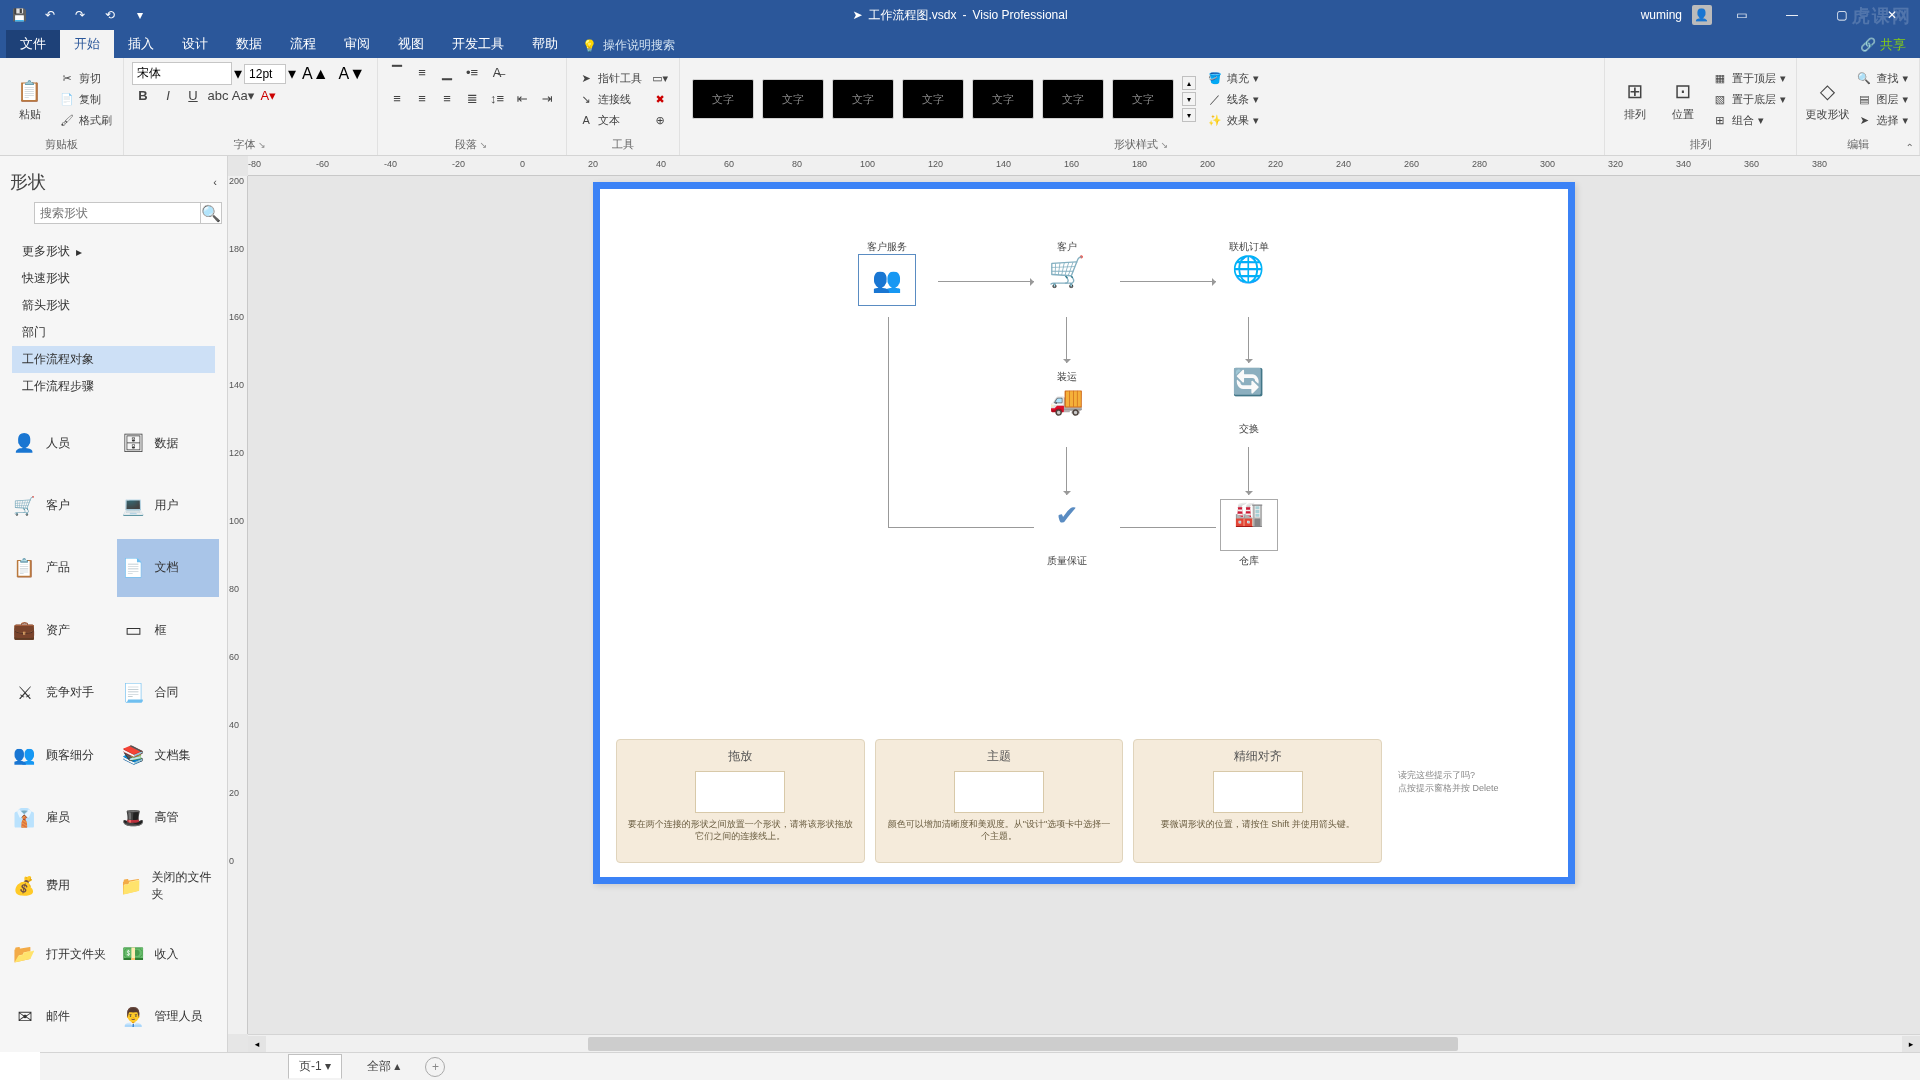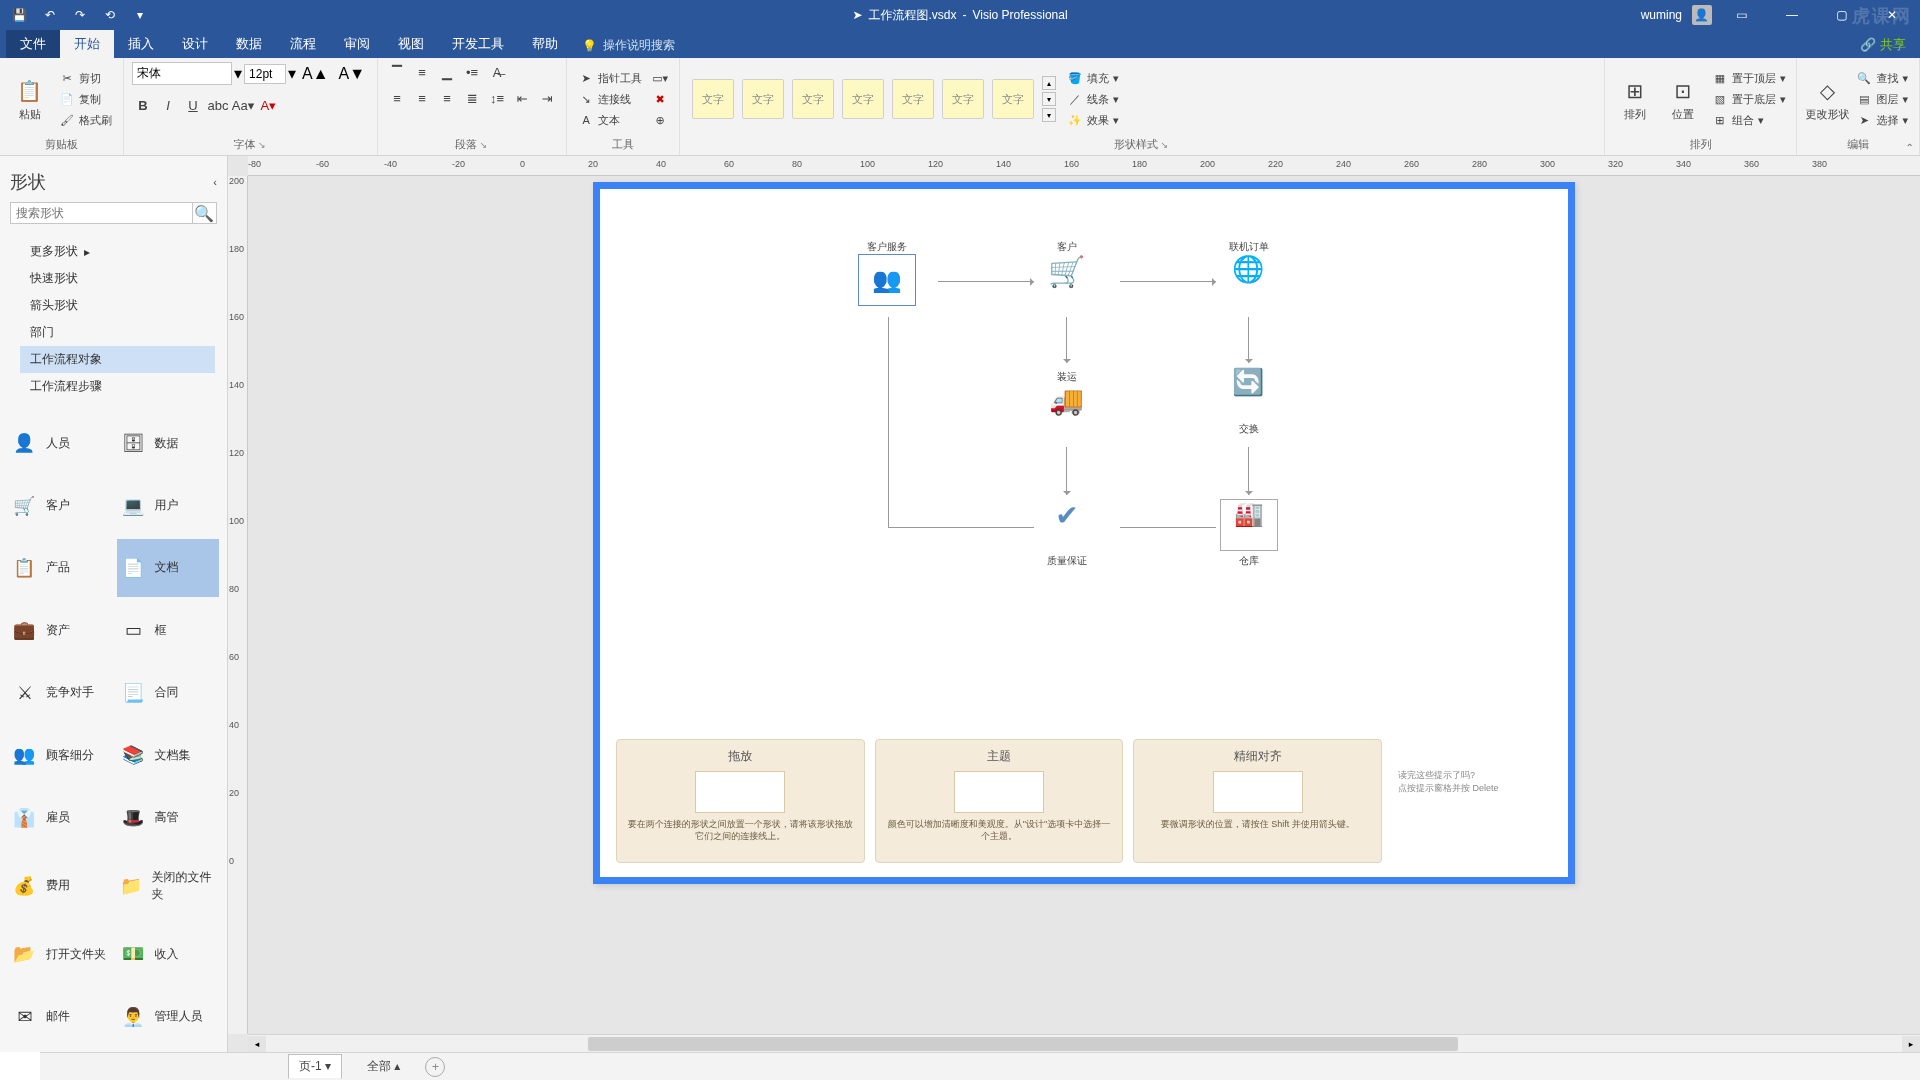--- a/index.html
+++ b/index.html
@@ -32,33 +32,33 @@
 .gcol { display: flex; flex-direction: column; gap: 3px; justify-content: center; }
 .gbtn { display: flex; align-items: center; gap: 4px; font-size: 11px; color: #444; padding: 1px 3px; }
 .gbtn .ic { width: 16px; height: 16px; display: inline-flex; align-items: center; justify-content: center; }
 .fontbox { display: flex; align-items: center; gap: 2px; }
 .fontbox select, .fontbox .sel { border: 1px solid #c6c6c6; background: #fff; font-size: 12px; padding: 2px 4px; }
 .fontname { width: 100px; }
 .fontsize { width: 42px; }
 .btnrow { display: flex; gap: 3px; }
 .btnrow span { width: 22px; height: 20px; display: inline-flex; align-items: center; justify-content: center; font-size: 13px; color: #444; }
 .style-gallery { display: flex; gap: 8px; align-items: center; padding: 4px; }
-.style-swatch { width: 42px; height: 40px; background: #fef9c3; border: 1px solid #d0d0d0; display: flex; align-items: center; justify-content: center; font-size: 11px; color: #888; border-radius: 2px; }
+.style-swatch { width: 62px; height: 40px; background: #000000; border: 1px solid #d0d0d0; display: flex; align-items: center; justify-content: center; font-size: 11px; color: #888; border-radius: 2px; }
 .style-scroll { display: flex; flex-direction: column; gap: 2px; }
 .style-scroll span { width: 14px; height: 14px; border: 1px solid #c0c0c0; display: flex; align-items: center; justify-content: center; font-size: 8px; }
 .glauncher { font-size: 9px; color: #888; align-self: flex-end; padding-right: 2px; }
 
 
 .mainarea { display: flex; height: calc(1080px - 30px - 28px - 98px - 28px); }
 .shapes-pane { width: 228px; background: #f6f6f6; border-right: 1px solid #d4d4d4; padding: 8px 0 0 0; display: flex; flex-direction: column; }
 .shapes-pane h2 { font-size: 18px; font-weight: 400; color: #444; padding: 6px 10px 8px 10px; display: flex; justify-content: space-between; align-items: center; }
-.shapes-pane .searchwrap { padding: 0 10px 6px 10px; display: flex; }
+.shapes-pane .searchwrap { padding: 0 10px 6px 10px; display: flex; margin-left: 24px; }
 .shapes-pane .searchwrap input { flex: 1; border: 1px solid #c6c6c6; padding: 3px 5px; font-size: 12px; }
 .shapes-pane .searchwrap .sbtn { width: 24px; border: 1px solid #c6c6c6; border-left: none; display: flex; align-items: center; justify-content: center; background: #fdfdfd; }
-.shape-cats { padding: 8px 12px; margin-left: 8px; }
+.shape-cats { padding: 8px 12px; }
 .shape-cat { padding: 5px 10px; font-size: 12px; color: #333; display: flex; align-items: center; gap: 6px; }
 .shape-cat.sel { background: #cde0f6; }
 .shape-grid { display: grid; grid-template-columns: 1fr 1fr; gap: 4px 6px; padding: 6px 8px; overflow-y: auto; flex: 1; }
 .shape-item { display: flex; align-items: center; gap: 8px; padding: 8px 4px; font-size: 12px; color: #333; }
 .shape-item .sic { width: 26px; height: 22px; display: flex; align-items: center; justify-content: center; font-size: 18px; }
 .shape-item.sel { background: #a9c5e8; }
 
 
 .canvas-wrap { flex: 1; display: flex; flex-direction: column; background: #e6e6e6; position: relative; }
 .ruler-h { height: 20px; background: #f0f0f0; border-bottom: 1px solid #c8c8c8; margin-left: 20px; position: relative; font-size: 9px; color: #555; }
@@ -165,21 +165,21 @@
         <div class="gbtn">
             <span class="ic">🖌</span>
             <span>格式刷</span>
           </div>
       </div>
     </div>
     <div class="glabel">剪贴板</div>
   </div>
 
   <div class="rgroup">
-    <div class="gbody" style="flex-direction:column;gap:10px;">
+    <div class="gbody" style="flex-direction:column;gap:0;">
       <div class="fontbox">
         <div class="sel fontname">宋体</div>
           <span>▾</span>
         <div class="sel fontsize">12pt</div>
           <span>▾</span>
         <span style="padding:0 4px;">A▲</span>
         <span style="padding:0 4px;">A▼</span>
       </div>
       <div class="btnrow">
         <span>

